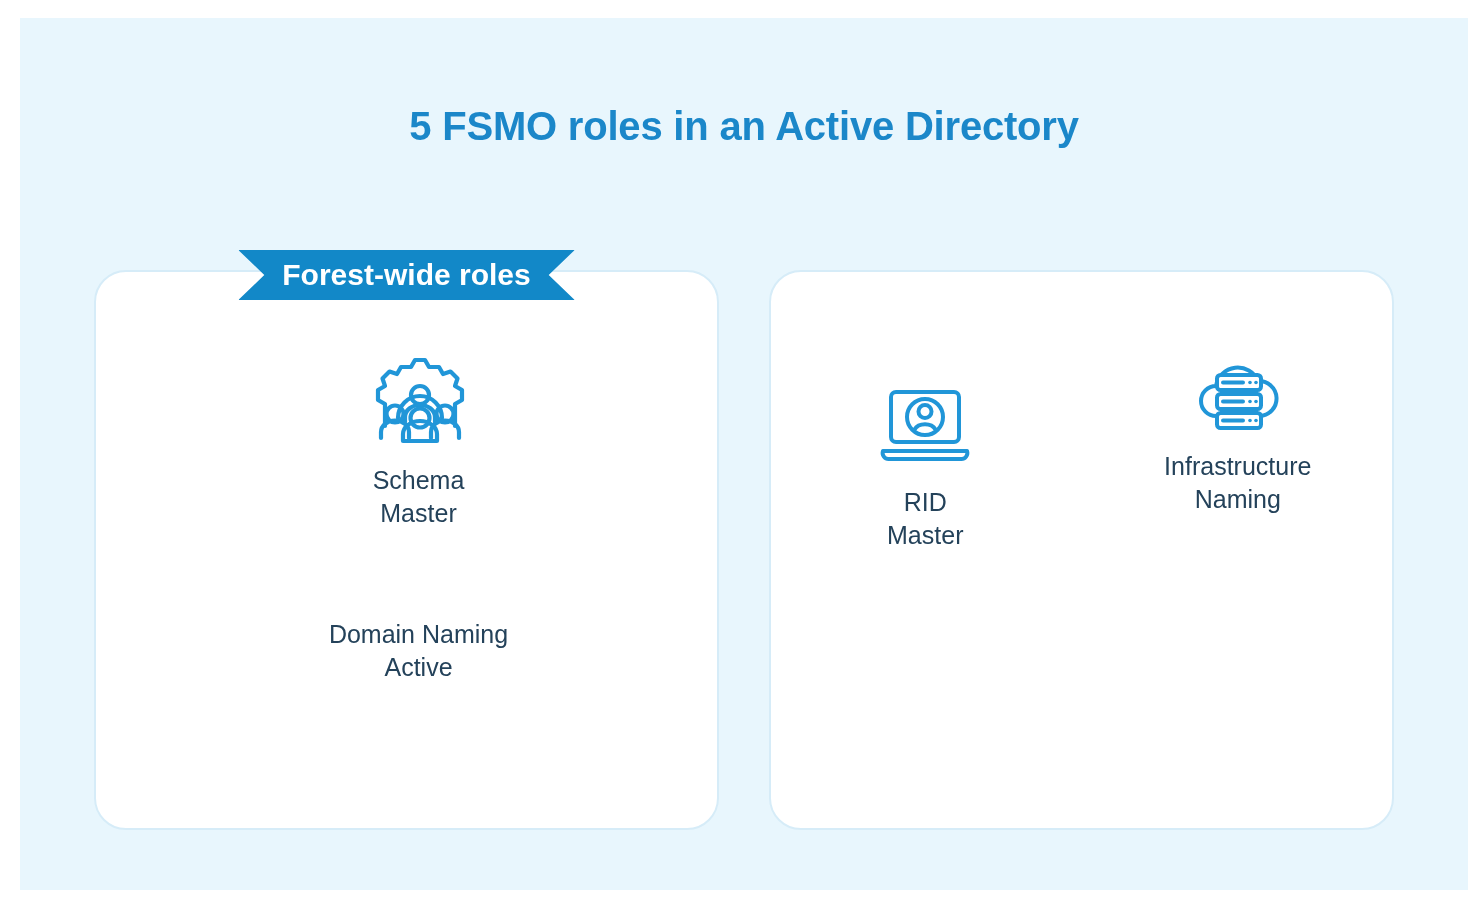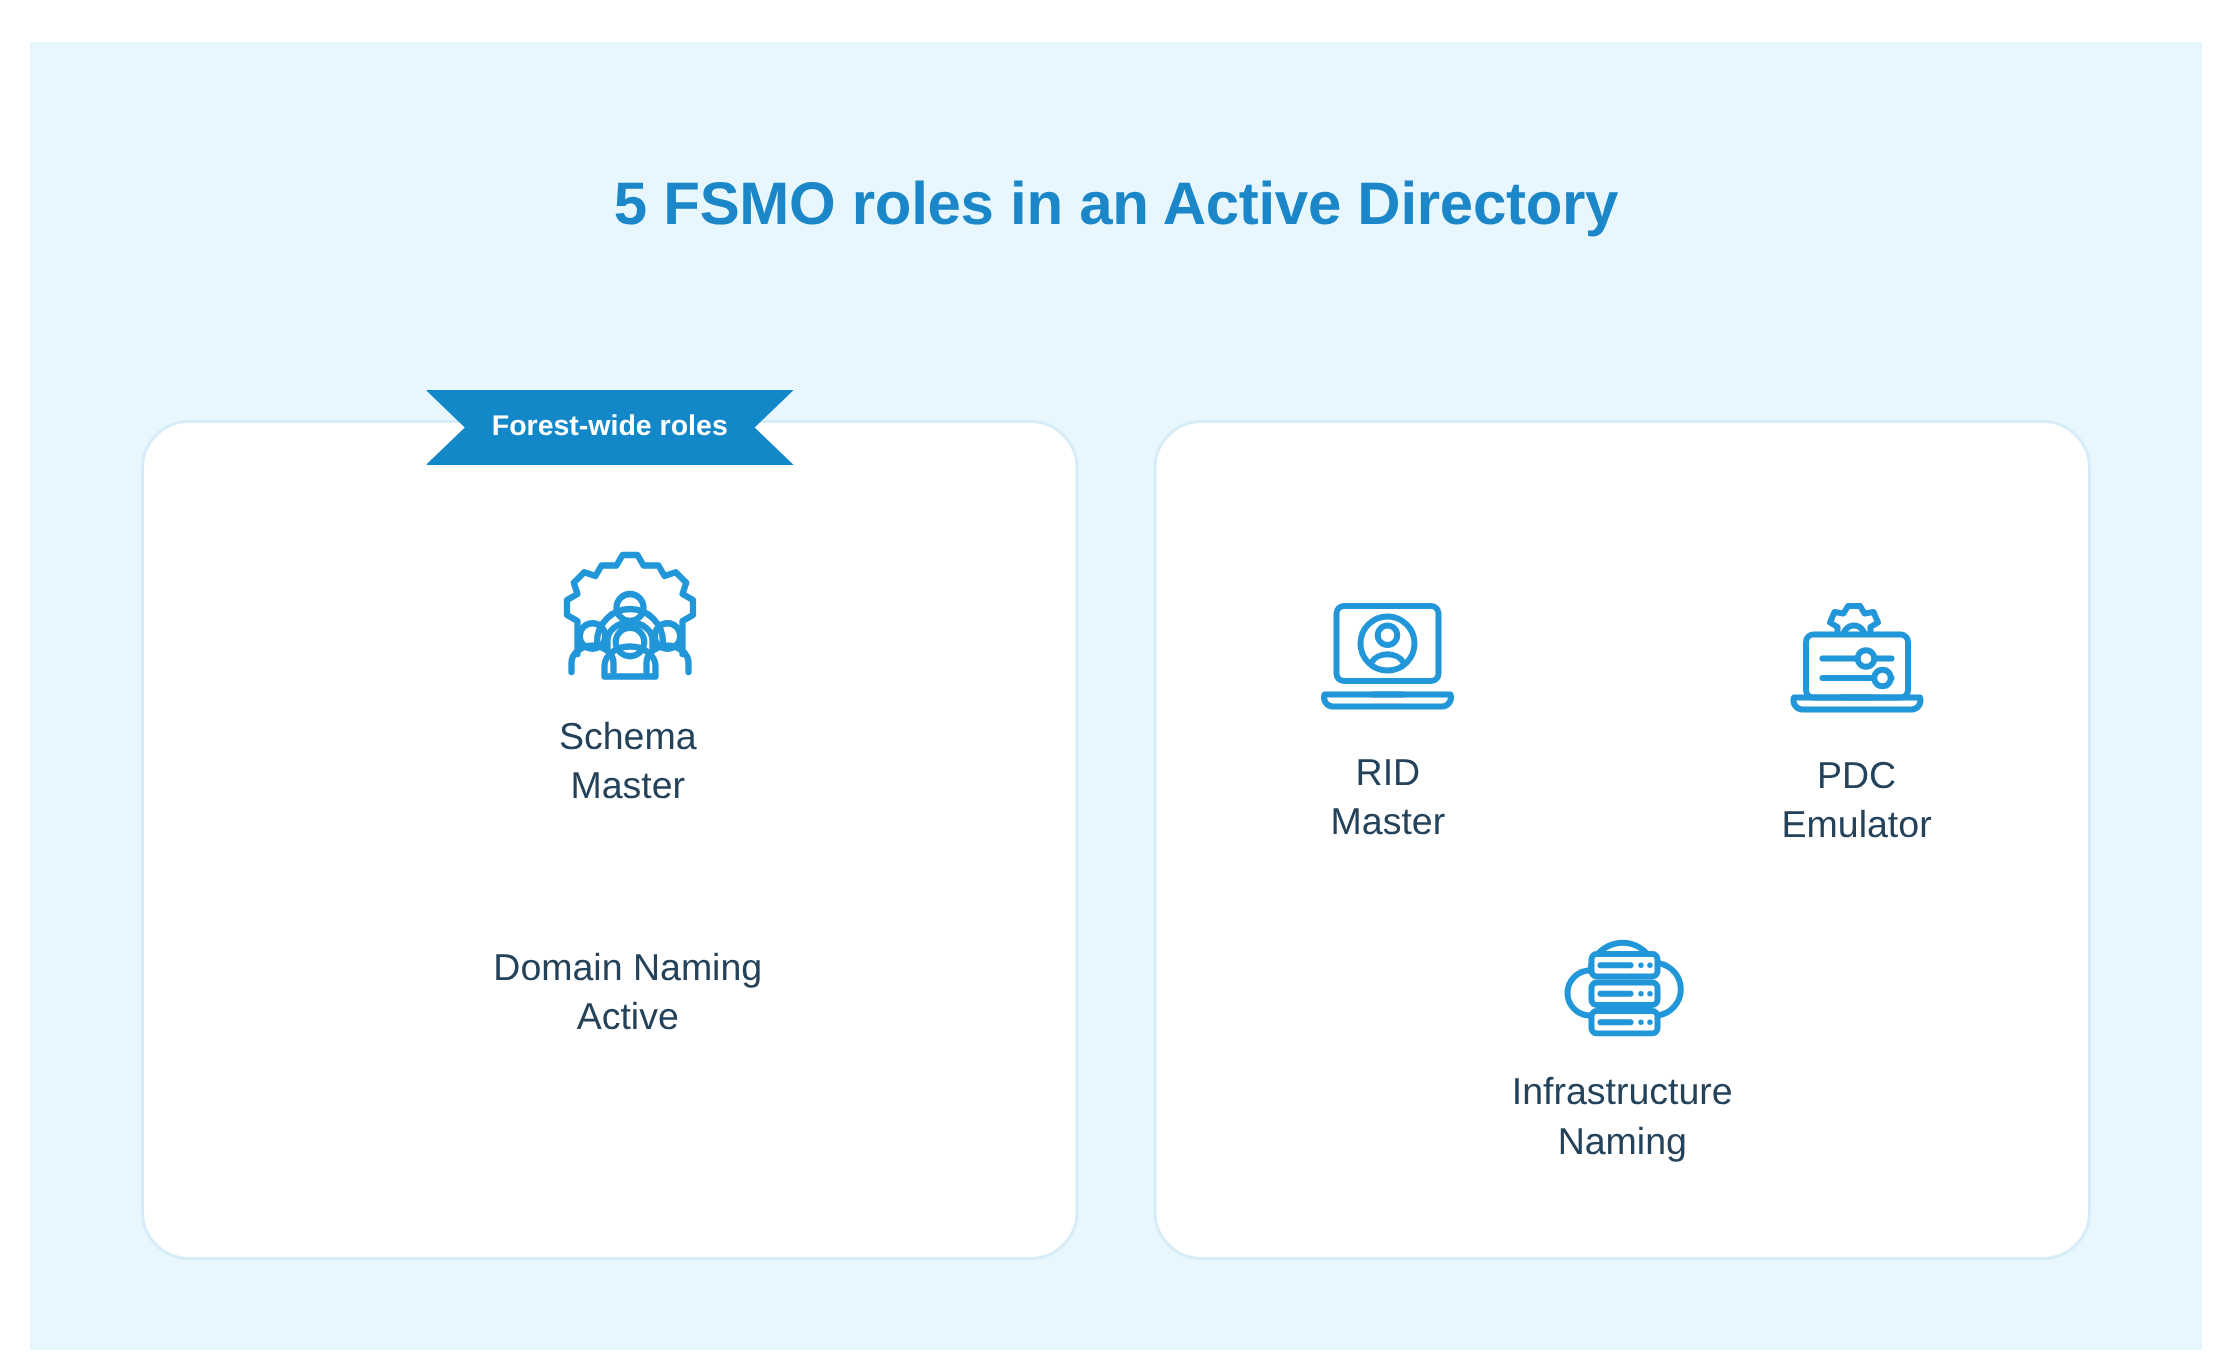--- a/index.html
+++ b/index.html
@@ -9,21 +9,21 @@
     width: 1484px;
     height: 904px;
     background: #ffffff;
     font-family: "Liberation Sans", sans-serif;
     overflow: hidden;
   }
 
   .infographic {
     position: absolute;
     left: 20px;
-    top: 28px;
+    top: 18px;
     width: 1448px;
     height: 872px;
     background: #e8f6fd;
   }
 
   
   .title {
     position: absolute;
     top: 86px;
     left: 0;
@@ -70,21 +70,21 @@
     top: 0;
     left: 50%;
     transform: translateX(-50%);
     height: 50px;
     padding: 16px 44px;
     display: flex;
     align-items: center;
     justify-content: center;
     background: #1288c8;
     color: #ffffff;
-    font-size: 19px;
+    font-size: 30px;
     font-weight: bold;
     white-space: nowrap;
     z-index: 5;
     clip-path: polygon(
       0% 0%, 100% 0%,
       calc(100% - 26px) 50%, 100% 100%,
       0% 100%, 26px 50%
     );
   }
 
@@ -203,40 +203,20 @@
               <path d="M35.5 43.5 a11.5 9 0 0 1 21 0"></path>
 
               <path d="M4 65 h84 a6 6 0 0 1 -6 8 H10 a6 6 0 0 1 -6 -8 z"></path>
               <path d="M36 65 h20"></path>
             </svg>
           </span>
           <span class="role-label">RID
 Master</span>
         </div>
 
-        <div class="role role-pdc">
-          <span class="role-icon">
-            <svg width="98" height="84" viewBox="0 0 98 84" fill="none" stroke="currentColor" stroke-width="4" stroke-linecap="round" stroke-linejoin="round">
-
-              <path d="M36 28 V22 L31 19 L34 12 L40 13 L43 8 L51 8 L54 13 L60 12 L63 19 L58 22 V28" fill="#ffffff"></path>
-              <path d="M40 28 a7 7 0 0 1 14 0" fill="#ffffff"></path>
-
-              <rect x="15" y="27" width="68" height="42" rx="5" fill="#ffffff"></rect>
-
-              <path d="M26 43 h46 M26 56 h46"></path>
-              <circle cx="55" cy="43" r="5.5" fill="#ffffff"></circle>
-              <circle cx="66" cy="56" r="5.5" fill="#ffffff"></circle>
-
-              <path d="M7 69 h84 a6 6 0 0 1 -6 8 H13 a6 6 0 0 1 -6 -8 z"></path>
-              <path d="M39 69 h20"></path>
-            </svg>
-          </span>
-          <span class="role-label">PDC
-Emulator</span>
-        </div>
 
         <div class="role role-infra">
           <span class="role-icon">
             <svg width="96" height="76" viewBox="0 0 96 76" fill="none" stroke="currentColor" stroke-width="4" stroke-linecap="round" stroke-linejoin="round">
 
               <path d="M26 62 A15 15 0 0 1 26 32 A22 22 0 0 1 68 27
                        A15 15 0 0 1 70 62 z" fill="#ffffff"></path>
 
               <rect x="27" y="21" width="44" height="15" rx="3.5" fill="#ffffff"></rect>
               <path d="M33 28.5 h20"></path>

